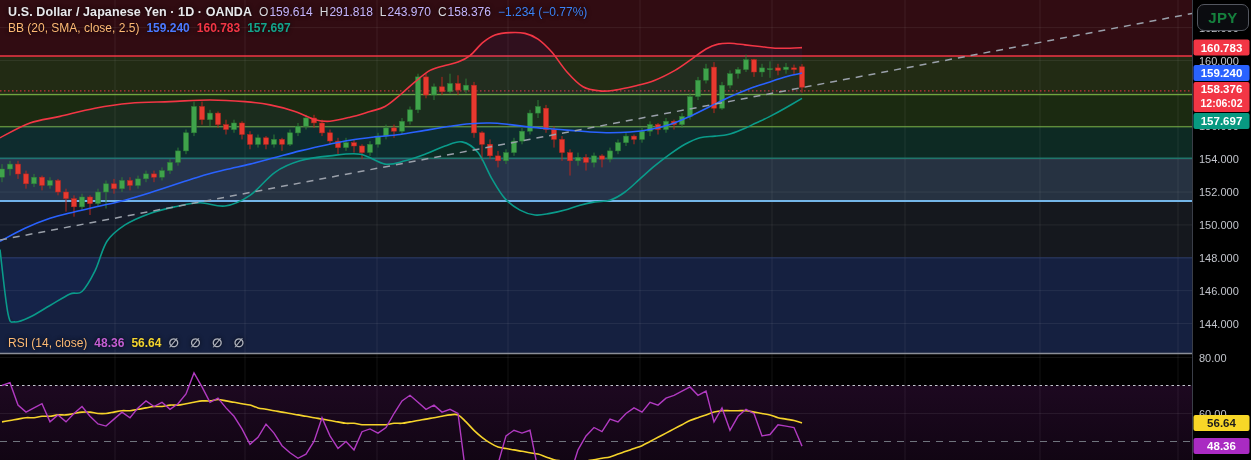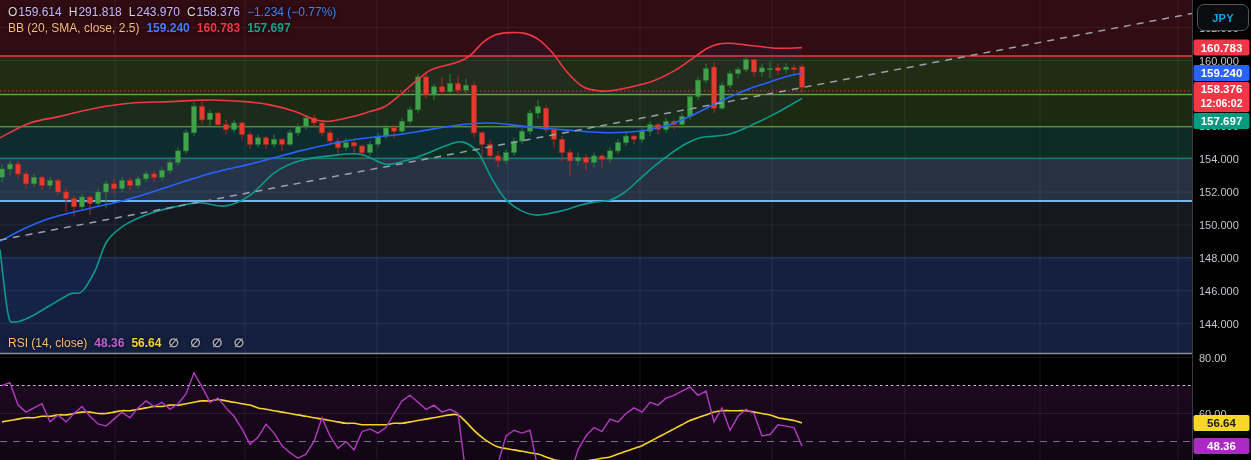--- a/index.html
+++ b/index.html
@@ -14,21 +14,21 @@
   .tok .val{color:#c4b5fd;}
   .chg{color:#3b82f6;}
   .bb-label,.rsi-label{color:#fdba74;}
   .bb-basis{color:#4a79ff;font-weight:700;}
   .bb-upper{color:#f23645;font-weight:700;}
   .bb-lower{color:#13a48c;font-weight:700;}
   .rsi-val{color:#c45ed3;font-weight:700;}
   .rsi-ma{color:#f3d42e;font-weight:700;}
   .rsi-empty{color:#aeb1ba;word-spacing:8px;font-weight:700;}
   .jpy-btn{position:absolute;left:1197px;top:4px;width:50px;height:25px;background:#0b0c10;
-    border:1px solid #53565f;border-radius:7px;color:#0ea5e9;font-size:11px;font-weight:700;
+    border:1px solid #53565f;border-radius:7px;color:#15803d;font-size:15px;font-weight:700;
     display:flex;align-items:center;justify-content:center;z-index:6;cursor:pointer;letter-spacing:.3px;}
 </style>
 </head>
 <body>
 
 <div class="chart-root">
 
   <svg id="chart-svg" width="1251" height="460" viewBox="0 0 1251 460">
       <defs>
         <clipPath id="mainClip">
@@ -546,20 +546,21 @@
           <text x="1221.5" y="426.9" fill="#1c1c1c" font-size="11.5" font-weight="bold" text-anchor="middle" font-family="&quot;Liberation Sans&quot;,sans-serif">56.64</text>
         </g>
         <g>
           <rect x="1193.5" y="438.1" width="56" height="16" rx="2" fill="#a92bc2"></rect>
           <text x="1221.5" y="450.1" fill="#ffffff" font-size="11.5" font-weight="bold" text-anchor="middle" font-family="&quot;Liberation Sans&quot;,sans-serif">48.36</text>
         </g>
       </g>
     </svg>
 
   <div class="legend-row" style="top:5px;">
+    <span class="legend-title">U.S. Dollar / Japanese Yen · 1D · OANDA</span>
     <span class="tok">
         <span class="lbl">O</span>
         <span class="val">159.614</span>
       </span>
     <span class="tok">
         <span class="lbl">H</span>
         <span class="val">291.818</span>
       </span>
     <span class="tok">
         <span class="lbl">L</span>

